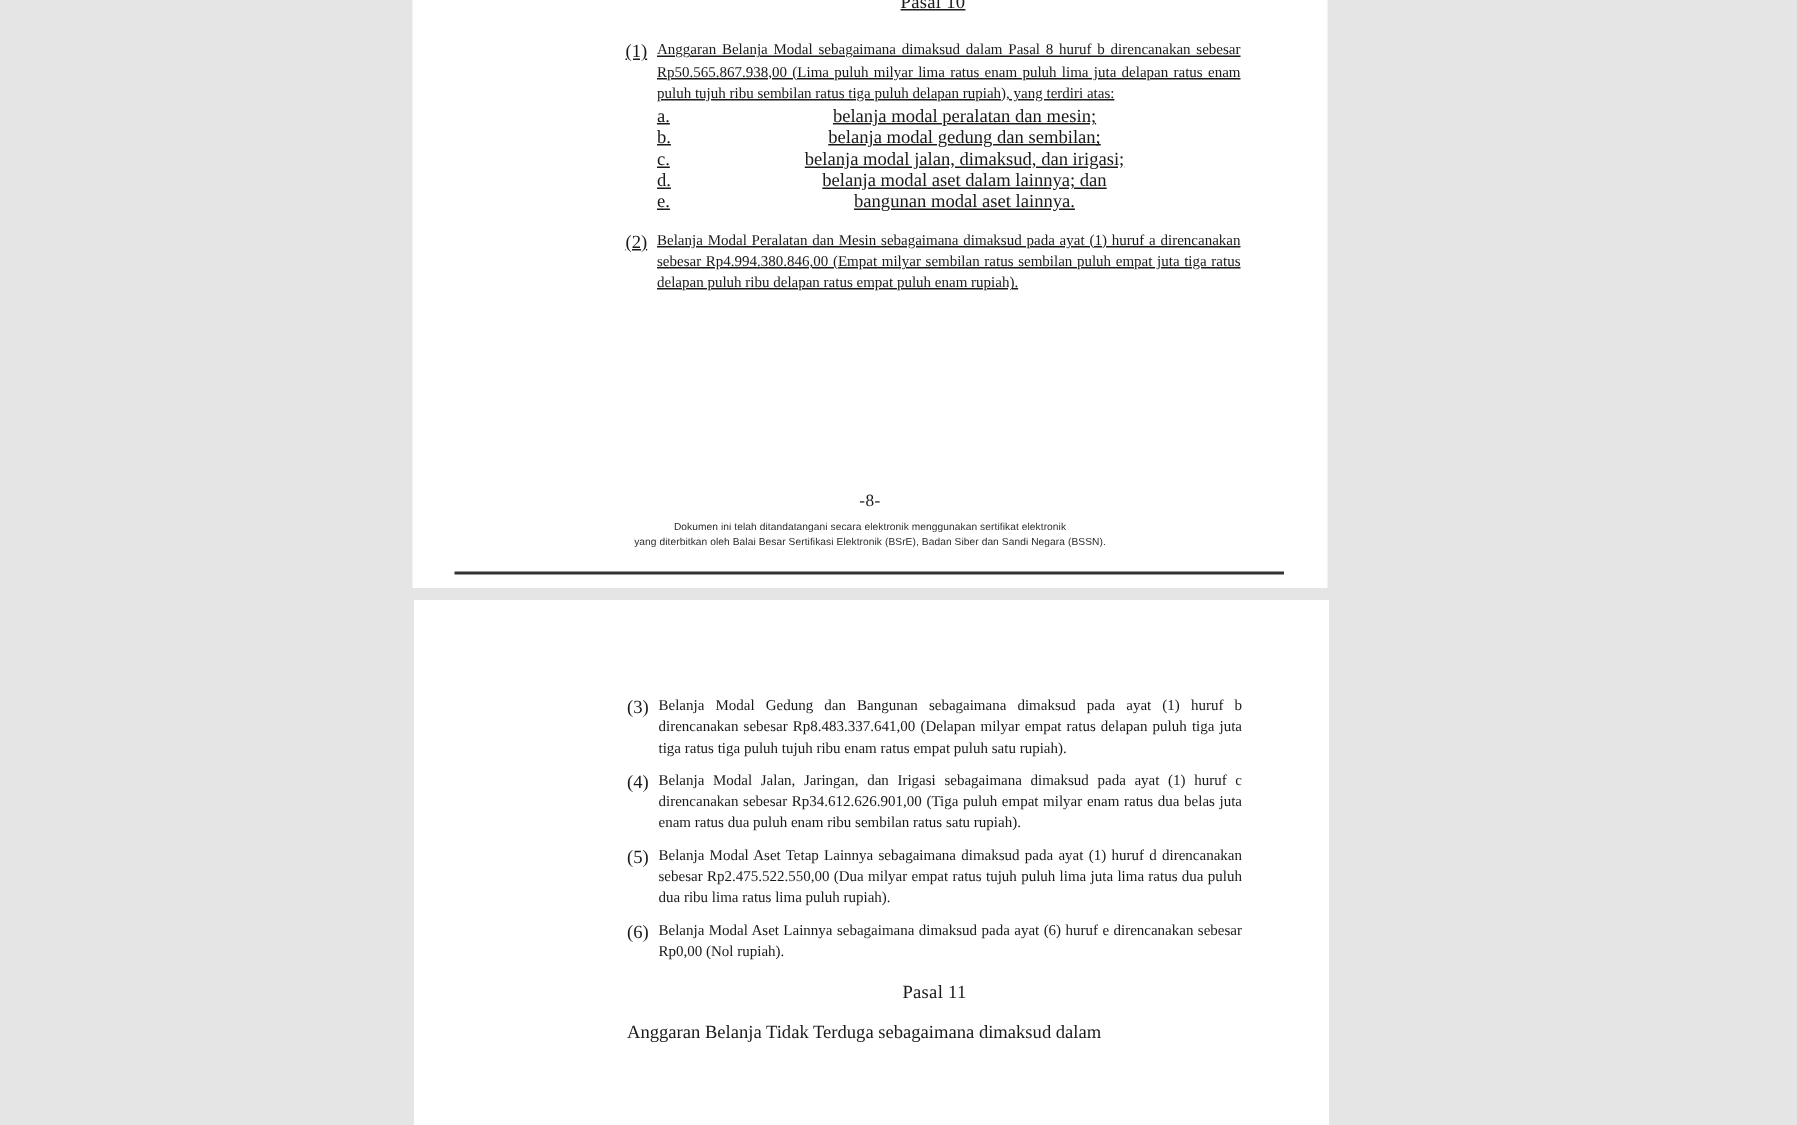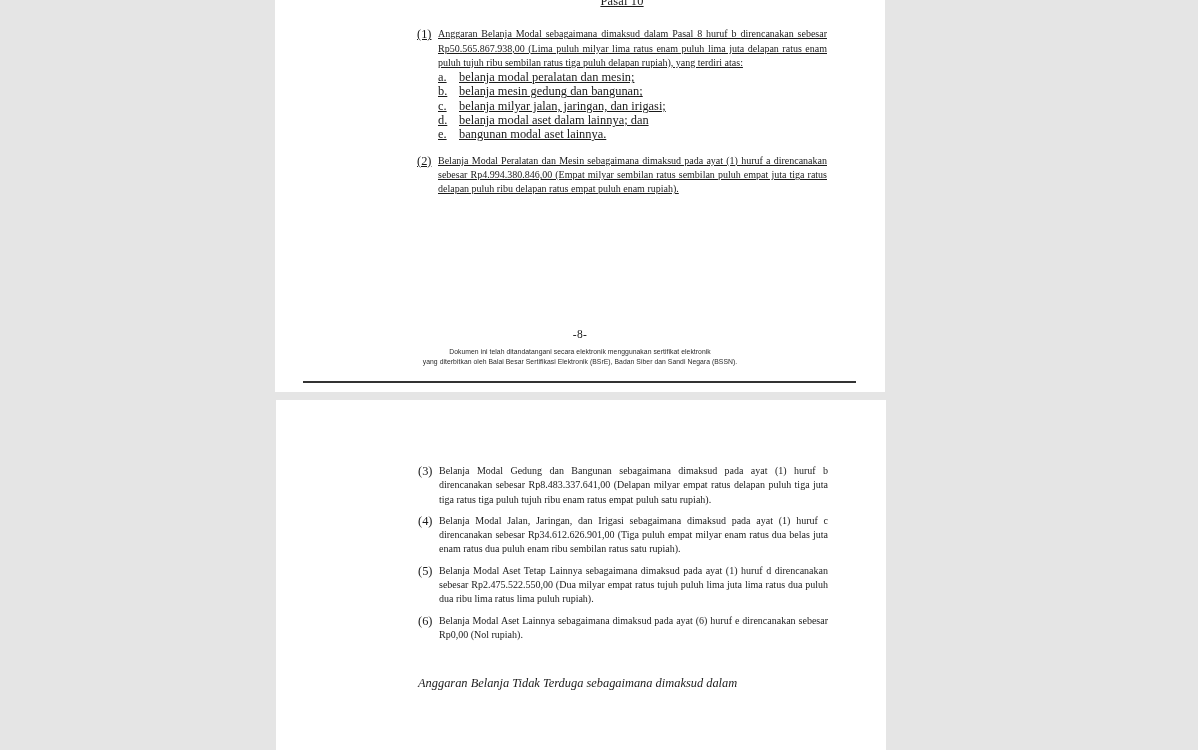--- a/index.html
+++ b/index.html
@@ -94,21 +94,21 @@
   .subitem-marker {
     width: 21px;
     flex: 0 0 21px;
     font-size: 12.4px;
     line-height: 14.3px;
   }
   .subitem-text {
     flex: 1 1 auto;
     font-size: 12.4px;
     line-height: 14.3px;
-    text-align: left;
+    text-align: center;
   }
 
   .plain-para {
     text-align: justify;
     text-justify: inter-word;
     font-size: 12.4px;
     line-height: 14.3px;
     margin-top: 7px;
   }
 
@@ -156,25 +156,25 @@
         <div class="clause-marker">(1)</div>
         <div class="clause-text">Anggaran Belanja Modal sebagaimana dimaksud dalam Pasal 8 huruf b direncanakan sebesar Rp50.565.867.938,00 (Lima puluh milyar lima ratus enam puluh lima juta delapan ratus enam puluh tujuh ribu sembilan ratus tiga puluh delapan rupiah), yang terdiri atas:</div>
       </div>
 
       <div class="subitem">
         <div class="subitem-marker">a.</div>
         <div class="subitem-text">belanja modal peralatan dan mesin;</div>
       </div>
       <div class="subitem">
         <div class="subitem-marker">b.</div>
-        <div class="subitem-text">belanja mesin gedung dan bangunan;</div>
+        <div class="subitem-text">belanja modal gedung dan sembilan;</div>
       </div>
       <div class="subitem">
         <div class="subitem-marker">c.</div>
-        <div class="subitem-text">belanja milyar jalan, jaringan, dan irigasi;</div>
+        <div class="subitem-text">belanja modal jalan, dimaksud, dan irigasi;</div>
       </div>
       <div class="subitem">
         <div class="subitem-marker">d.</div>
         <div class="subitem-text">belanja modal aset dalam lainnya; dan</div>
       </div>
       <div class="subitem">
         <div class="subitem-marker">e.</div>
         <div class="subitem-text">bangunan modal aset lainnya.</div>
       </div>
 
@@ -214,21 +214,22 @@
         <div class="clause-text">Belanja Modal Aset Tetap Lainnya sebagaimana dimaksud pada ayat (1) huruf d direncanakan sebesar Rp2.475.522.550,00 (Dua milyar empat ratus tujuh puluh lima juta lima ratus dua puluh dua ribu lima ratus lima puluh rupiah).</div>
       </div>
 
       <div class="clause">
         <div class="clause-marker">(6)</div>
         <div class="clause-text">Belanja Modal Aset Lainnya sebagaimana dimaksud pada ayat (6) huruf e direncanakan sebesar Rp0,00 (Nol rupiah).</div>
       </div>
 
       <div class="spacer-sm"></div>
 
+      <div class="heading">Pasal 11</div>
 
       <div class="spacer-sm"></div>
 
-      <div class="plain-para" style="margin-top:10px;font-style:italic;">Anggaran Belanja Tidak Terduga sebagaimana dimaksud dalam</div>
+      <div class="plain-para" style="margin-top:0;">Anggaran Belanja Tidak Terduga sebagaimana dimaksud dalam</div>
 
     </div>
   </div>
 
 </div>
 
 </body></html>

